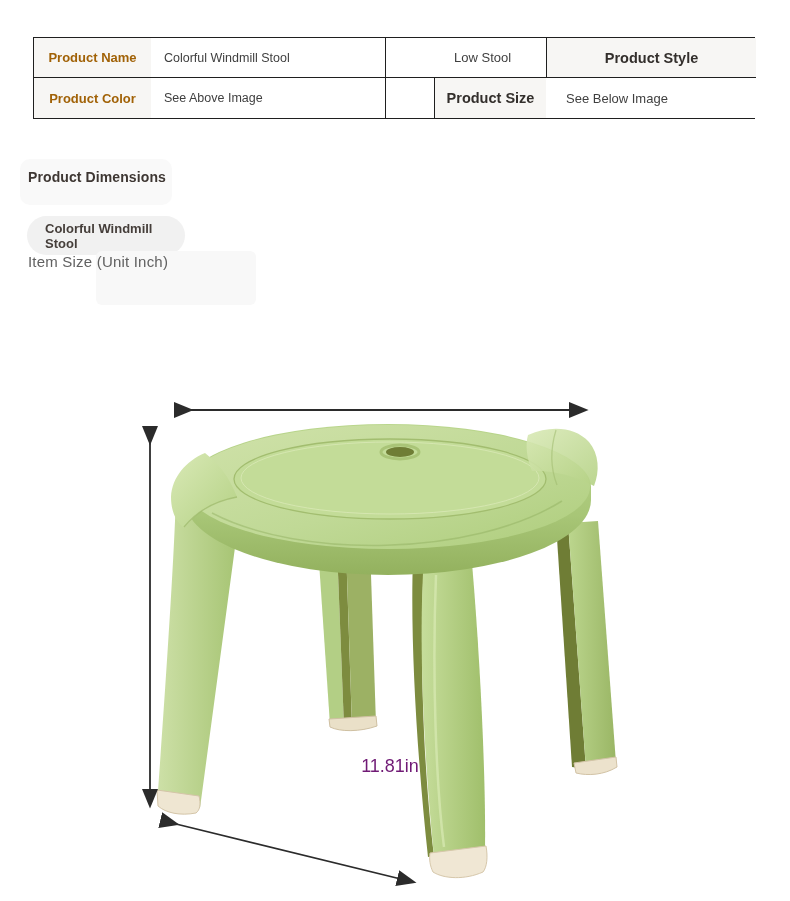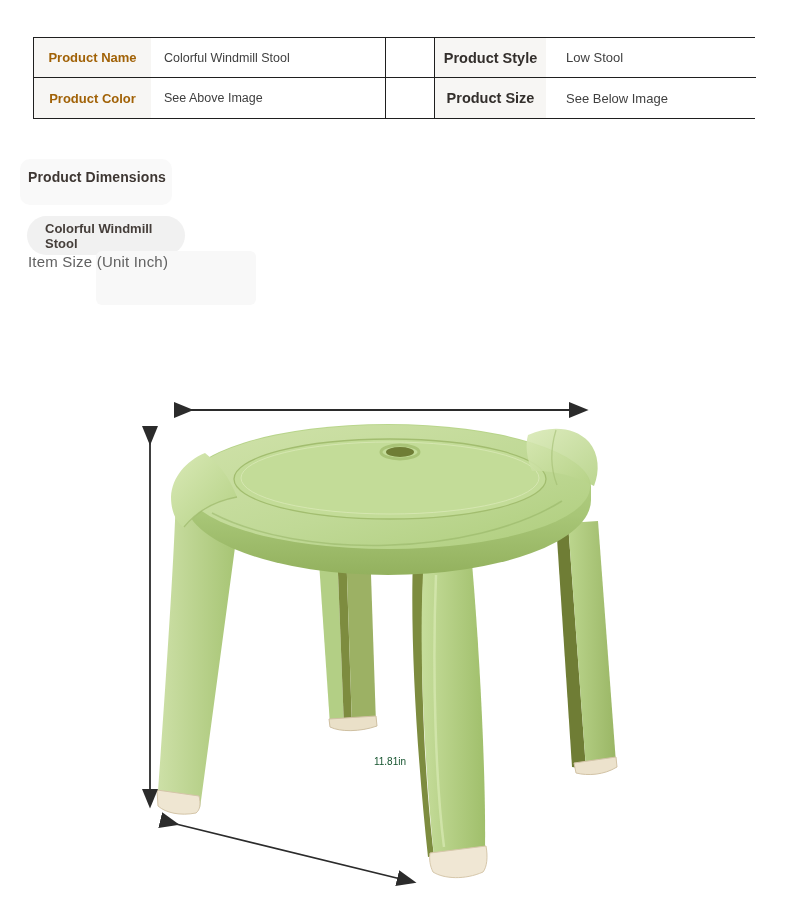--- a/index.html
+++ b/index.html
@@ -41,33 +41,33 @@
   }
   .subtitle{
     position:absolute; left:28px; top:250px; width:190px;
     font-size:15px; line-height:23px; color:#616161; letter-spacing:.2px;
   }
 
   
   #figure-wrap{ position:absolute; left:0; top:375px; width:790px; height:526px; }
   #stool-svg{ position:absolute; left:0; top:0; }
 
-  .dim-label{ position:absolute; font-size:10px; color:#14532d; }
+  .dim-label{ position:absolute; font-size:18px; color:#701a75; }
   #dim-top{ left:330px; top:381px; width:120px; text-align:center; }
 </style>
 </head>
 <body>
 
 <div class="spec-table">
 
   <div class="cell lbl">Product Name</div>
   <div class="cell val sep-r">Colorful Windmill Stool</div>
   <div class="cell"></div>
+  <div class="cell val right">Low Stool</div>
   <div class="cell lbl big sep-l">Product Style</div>
-  <div class="cell val right">Low Stool</div>
 
   <div class="cell lbl row-last">Product Color</div>
   <div class="cell val sep-r row-last">See Above Image</div>
   <div class="cell row-last"></div>
   <div class="cell lbl big sep-l row-last">Product Size</div>
   <div class="cell val right row-last">See Below Image</div>
 </div>
 
 <div class="ghost" id="ghost-title"></div>
 <div class="section-title">Product Dimensions</div>

